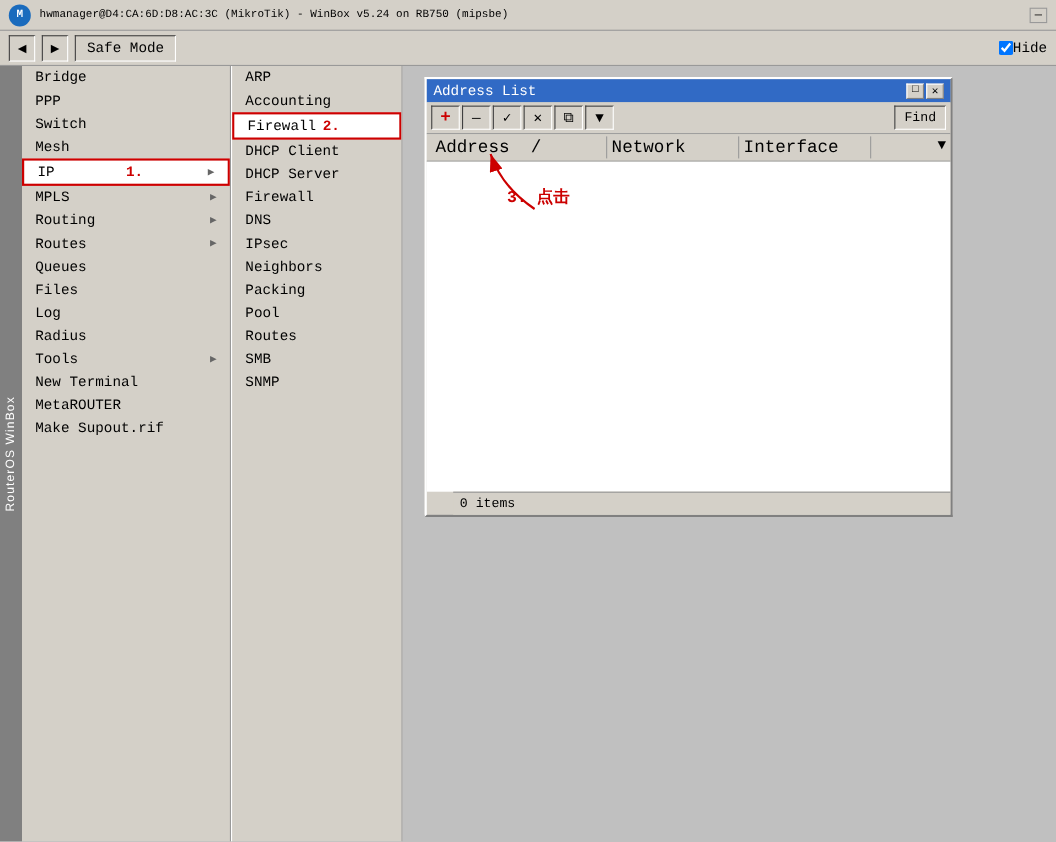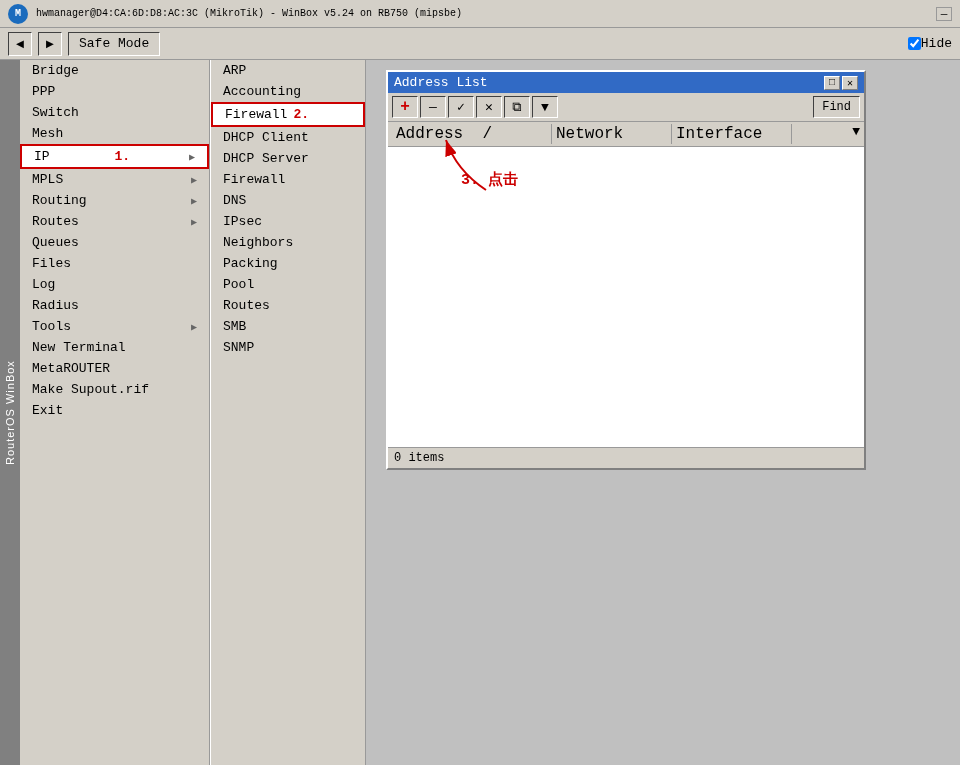--- a/index.html
+++ b/index.html
@@ -250,20 +250,21 @@
       height: 300px;
       background: white;
       overflow-y: auto;
     }
     #address-list-status {
       padding: 3px 6px;
       font-size: 12px;
       font-family: 'Courier New', Courier, monospace;
       background: #d4d0c8;
       border-top: 1px solid #999;
+      margin-left: 24px;
     }
 
     
     .annotation {
       position: absolute;
       color: #cc0000;
       font-size: 14px;
       font-family: Arial, sans-serif;
       font-weight: bold;
       pointer-events: none;
@@ -341,23 +342,20 @@
         <span class="arrow">▶</span>
       </div>
       <div class="menu-item">
         <span>New Terminal</span>
       </div>
       <div class="menu-item">
         <span>MetaROUTER</span>
       </div>
       <div class="menu-item">
         <span>Make Supout.rif</span>
-      </div>
-      <div class="menu-item">
-        <span>Exit</span>
       </div>
     </div>
 
   <div id="sub-menu">
       <div class="sub-menu-item"><span>ARP</span></div>
       <div class="sub-menu-item"><span>Accounting</span></div>
       <div class="sub-menu-item active"><span>Firewall</span><span style="color: rgb(204, 0, 0); font-weight: bold; margin-left: 6px;">2.</span></div>
       <div class="sub-menu-item"><span>DHCP Client</span></div>
       <div class="sub-menu-item"><span>DHCP Server</span></div>
       <div class="sub-menu-item"><span>Firewall</span></div>

